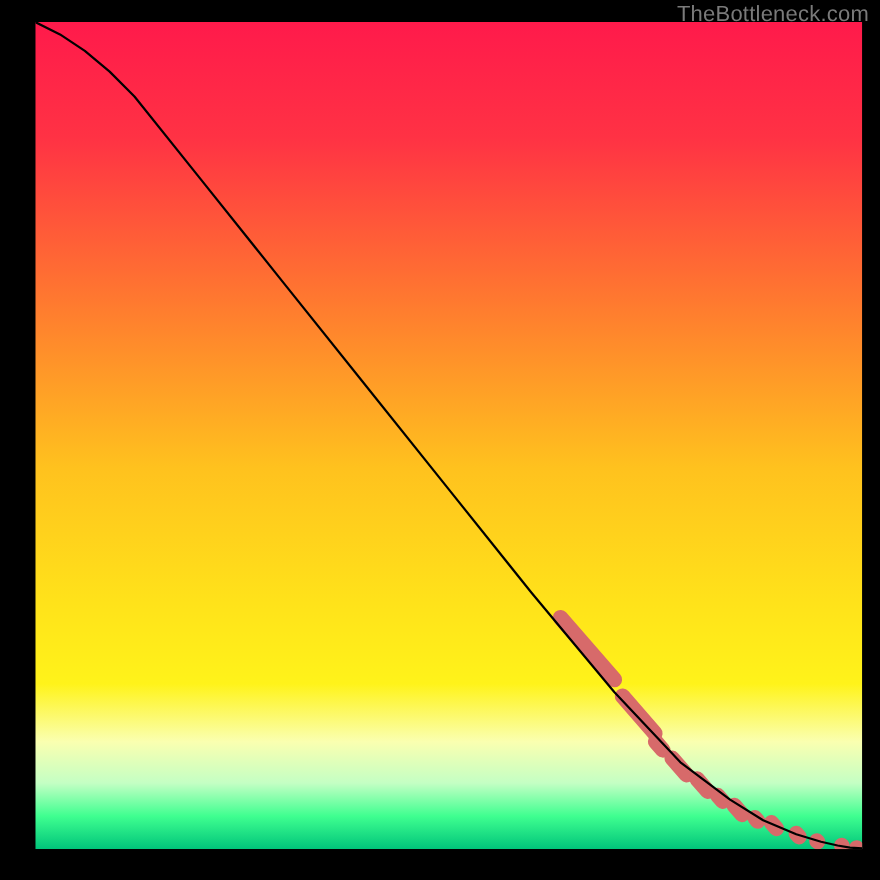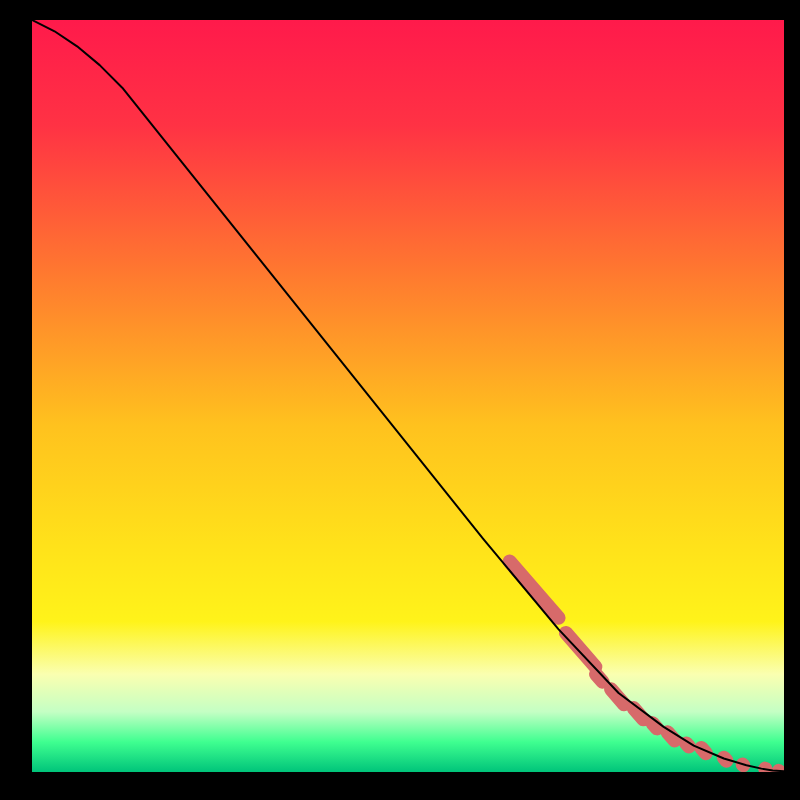--- a/index.html
+++ b/index.html
@@ -82,14 +82,15 @@
           <line x1="691.84" y1="737.71" x2="694.46" y2="740.72" stroke="#d76a6a" stroke-width="14" stroke-linecap="round"></line>
           <line x1="710.64" y1="744.48" x2="711.29" y2="745.23" stroke="#d76a6a" stroke-width="14" stroke-linecap="round"></line>
           <line x1="733.20" y1="748.62" x2="733.53" y2="748.99" stroke="#d76a6a" stroke-width="14" stroke-linecap="round"></line>
           <line x1="746.74" y1="750.87" x2="746.93" y2="751.10" stroke="#d76a6a" stroke-width="14" stroke-linecap="round"></line>
         </g>
       <path id="curve-path" fill="none" stroke-width="2" stroke-linecap="round" stroke-linejoin="round" d="M0.00 0.00 L22.56 11.28 L45.12 26.32 L67.68 45.12 L90.24 67.68 L150.40 142.88 L225.60 236.88 L300.80 330.88 L376.00 424.88 L451.20 518.88 L526.40 609.12 L586.56 673.04 L631.68 706.88 L661.76 725.68 L691.84 738.46 L714.40 745.23 L729.44 748.62 L740.72 750.50 L752.00 751.25" stroke="#000000"></path>
     </svg>
 
   </div>
 
+  <div class="attribution">TheBottleneck.com</div>
 
 </div>
 
 </body></html>

